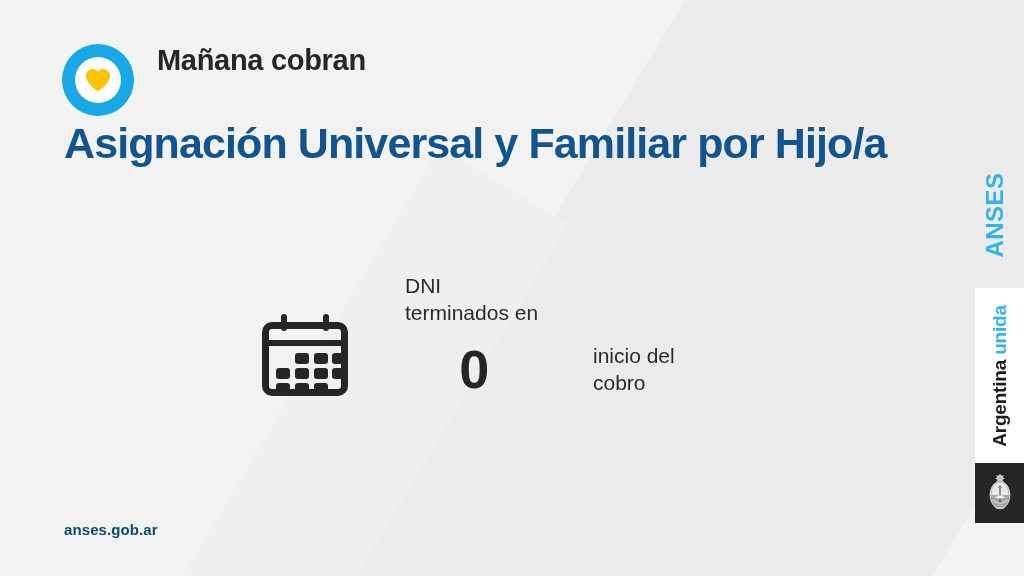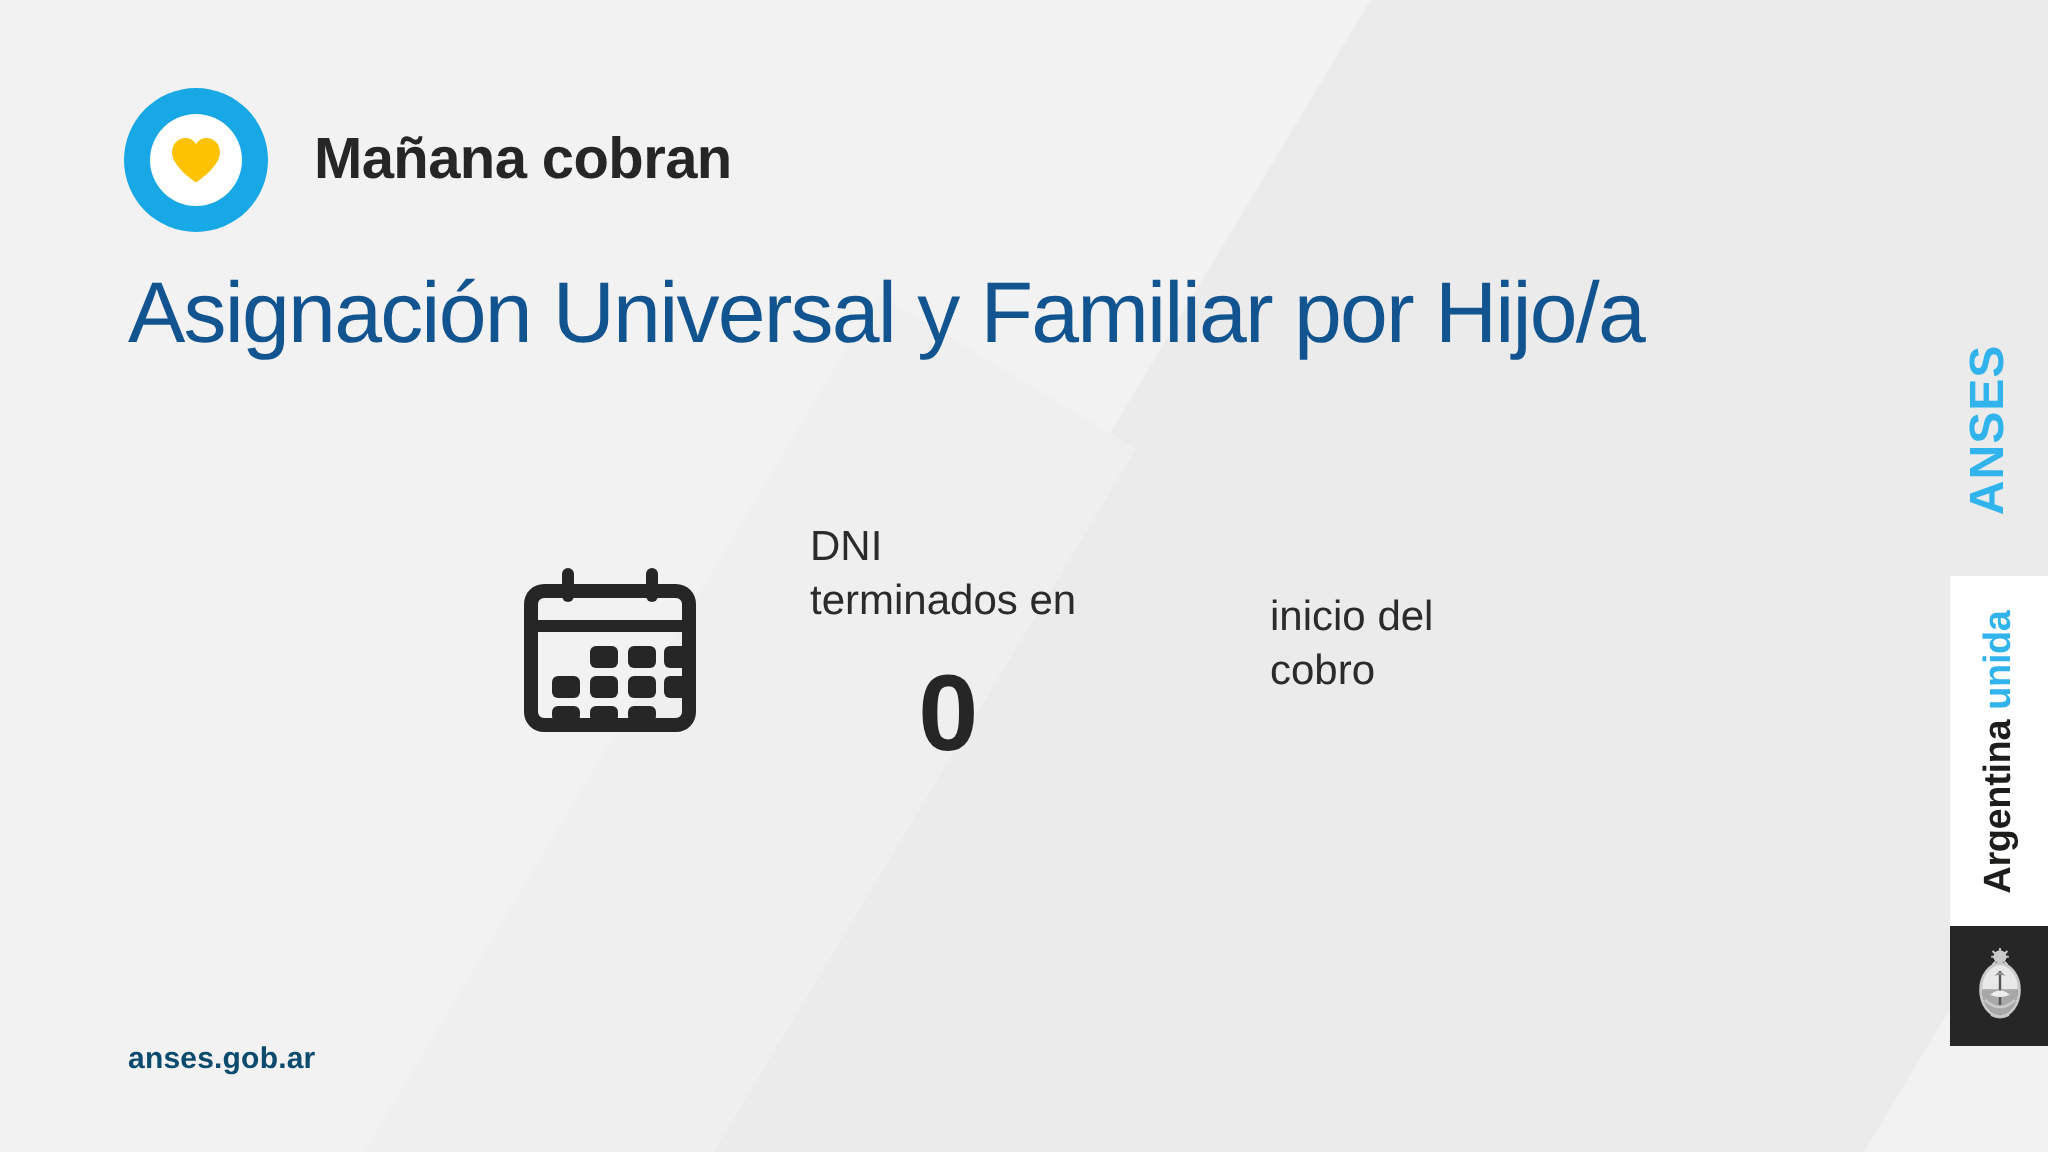--- a/index.html
+++ b/index.html
@@ -70,21 +70,21 @@
     transform-origin: 50% 50%;
     background: #efefef;
   }
 
   
   .header-row {
     position: absolute;
     left: 62px;
     top: 44px;
     display: flex;
-    align-items: center;
+    align-items: flex-start;
   }
   .logo-mark {
     width: 72px;
     height: 72px;
     border-radius: 50%;
     background: #18a8e5;
     display: flex;
     align-items: center;
     justify-content: center;
     flex: 0 0 auto;
@@ -105,42 +105,42 @@
     font-weight: bold;
     color: #262626;
     letter-spacing: -0.3px;
     white-space: nowrap;
   }
 
   
   .main-title {
     position: absolute;
     left: 64px;
-    top: 133px;
+    top: 119px;
     font-size: 43px;
-    font-weight: normal;
+    font-weight: bold;
     color: #12548f;
     letter-spacing: -0.9px;
     white-space: nowrap;
   }
 
   
   .info-row {
     position: absolute;
     left: 262px;
-    top: 261px;
-    display: flex;
-    align-items: center;
+    top: 273px;
+    display: flex;
+    align-items: flex-end;
   }
   .cal-icon { margin-top: 4px; flex: 0 0 auto; }
   .cal-icon svg { display: block; }
 
   .info-col { margin-left: 0; }
   .col-dni { margin-left: 57px; width: 165px; }
-  .col-fecha { margin-left: 65px; width: 185px; }
+  .col-fecha { margin-left: 23px; width: 185px; }
 
   .info-label {
     font-size: 21px;
     color: #2b2b2b;
     line-height: 1.27;
     font-weight: normal;
     white-space: pre-line;
   }
   .info-value {
     margin-top: 16px;

